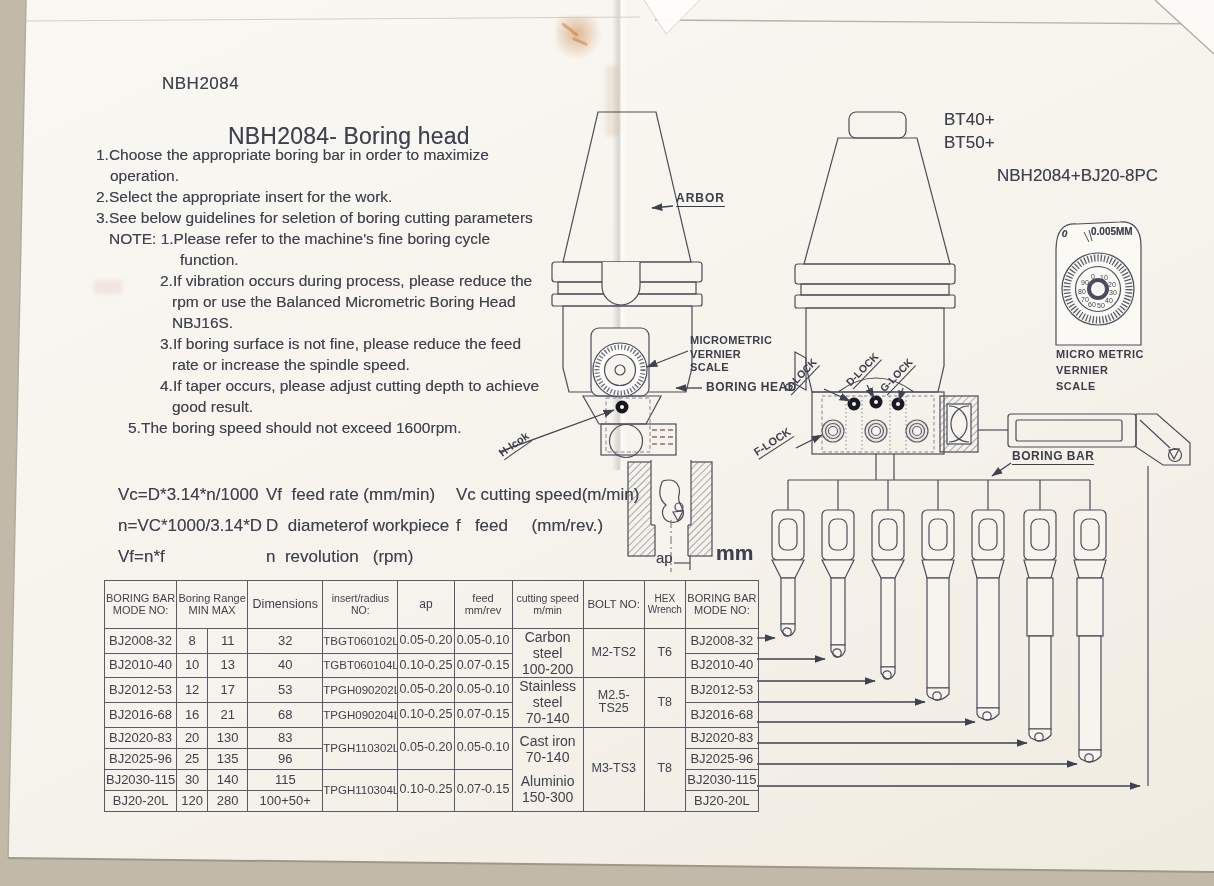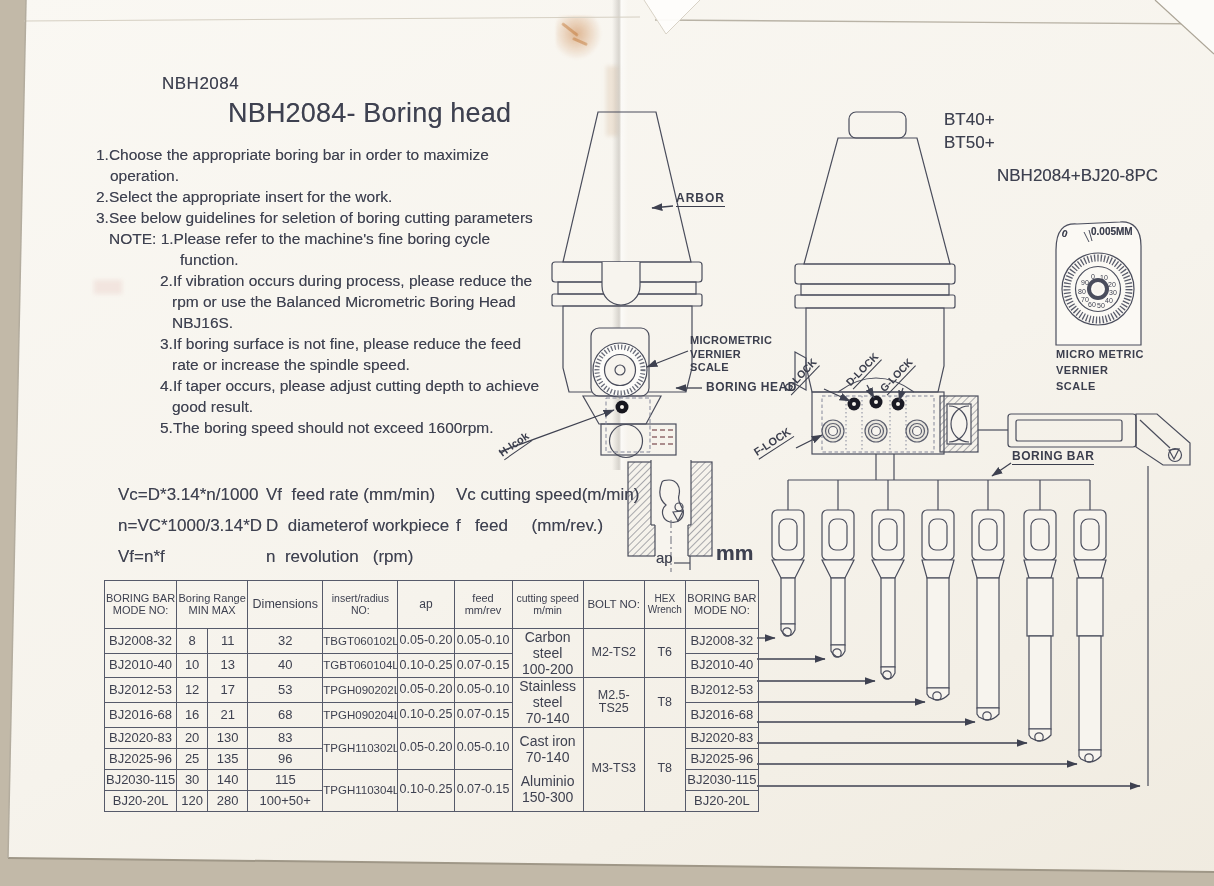--- a/index.html
+++ b/index.html
@@ -11,21 +11,21 @@
          clip-path:polygon(26px 0,1214px 0,1214px 872px,8px 858px)}
   .crease{left:612px;top:0;width:16px;height:470px;
           background:linear-gradient(90deg,rgba(120,115,108,0),rgba(120,115,108,.26) 45%,rgba(255,255,255,.55) 58%,rgba(120,115,108,0))}
   .stain1{left:556px;top:16px;width:46px;height:44px;filter:blur(1px);
           background:radial-gradient(ellipse at 45% 40%,rgba(198,120,55,.5),rgba(198,120,55,0) 70%)}
   .sq{background:rgba(190,112,45,.45);border-radius:4px;filter:blur(.6px)}
   .stain2{left:606px;top:66px;width:12px;height:70px;background:rgba(180,130,80,.16);filter:blur(2px)}
   .stain3{left:94px;top:280px;width:28px;height:14px;background:rgba(205,130,120,.14);filter:blur(2px)}
   .doc{text-shadow:0 0 .5px rgba(62,65,80,.5);white-space:nowrap}
   .model{left:162px;top:74px;font-size:17px;letter-spacing:.5px}
-  .title{left:228px;top:98px;font-size:27px;letter-spacing:.2px}
+  .title{left:228px;top:123px;font-size:23px;letter-spacing:.2px}
   .instr{left:96px;top:144px;font-size:15.5px;line-height:21px}
   .formulas{left:118px;top:479px;display:grid;grid-template-columns:148px 190px auto;
             font-size:17px;line-height:31px;white-space:pre}
   .lbl{font-weight:bold;white-space:nowrap;color:#3b3e4d}
   .u{border-bottom:1.5px solid #3b3e4d;padding-bottom:1px}
   .arbor{left:676px;top:191px;font-size:12px;letter-spacing:1px}
   .mvs{left:690px;top:334px;font-size:11px;line-height:13.5px;letter-spacing:.3px}
   .bhead{left:706px;top:380px;font-size:12px;letter-spacing:.5px}
   .hlock{left:497px;top:438px;font-size:11px;transform:rotate(-35deg)}
   .glock1{left:790px;top:382px;font-size:10.5px;transform:rotate(-46deg);transform-origin:left bottom}
@@ -293,21 +293,21 @@
   <div>3.See below guidelines for seletion of boring cutting parameters</div>
   <div style="margin-left:13px">NOTE: 1.Please refer to the machine's fine boring cycle</div>
   <div style="margin-left:84px">function.</div>
   <div style="margin-left:64px">2.If vibration occurs during process, please reduce the</div>
   <div style="margin-left:76px">rpm or use the Balanced Micrometric Boring Head</div>
   <div style="margin-left:76px">NBJ16S.</div>
   <div style="margin-left:64px">3.If boring surface is not fine, please reduce the feed</div>
   <div style="margin-left:76px">rate or increase the spindle speed.</div>
   <div style="margin-left:64px">4.If taper occurs, please adjust cutting depth to achieve</div>
   <div style="margin-left:76px">good result.</div>
-  <div style="margin-left:64px">5.The boring speed should not exceed 1600rpm.</div>
+  <div style="margin-left:32px">5.The boring speed should not exceed 1600rpm.</div>
 </div>
 
 <div class="abs doc formulas">
   <span>Vc=D*3.14*n/1000</span>
   <span>Vf  feed rate (mm/min)</span>
   <span>Vc cutting speed(m/min)</span>
   <span>n=VC*1000/3.14*D</span>
   <span>D  diameterof workpiece</span>
   <span>f   feed     (mm/rev.)</span>
   <span>Vf=n*f</span>

